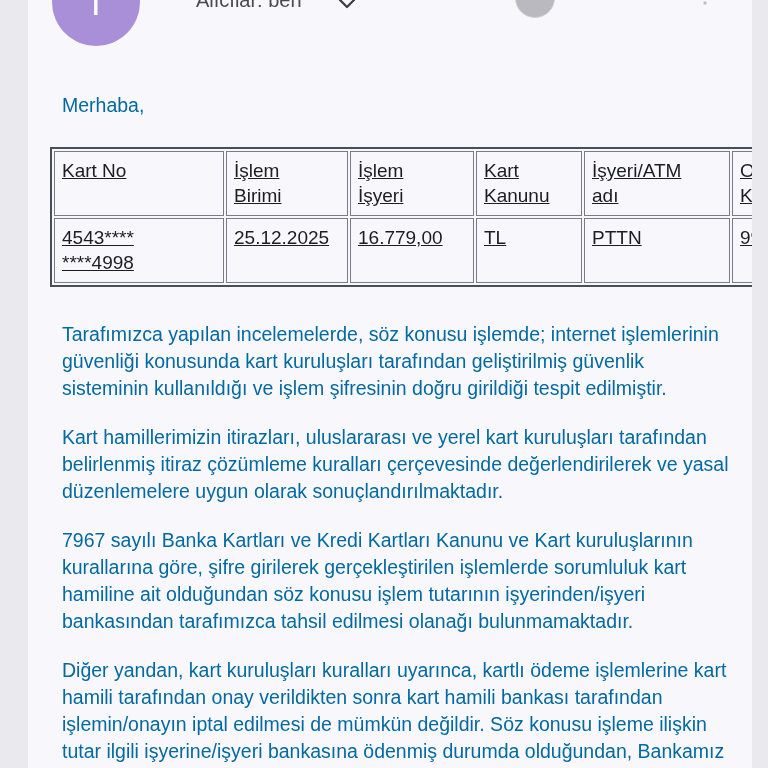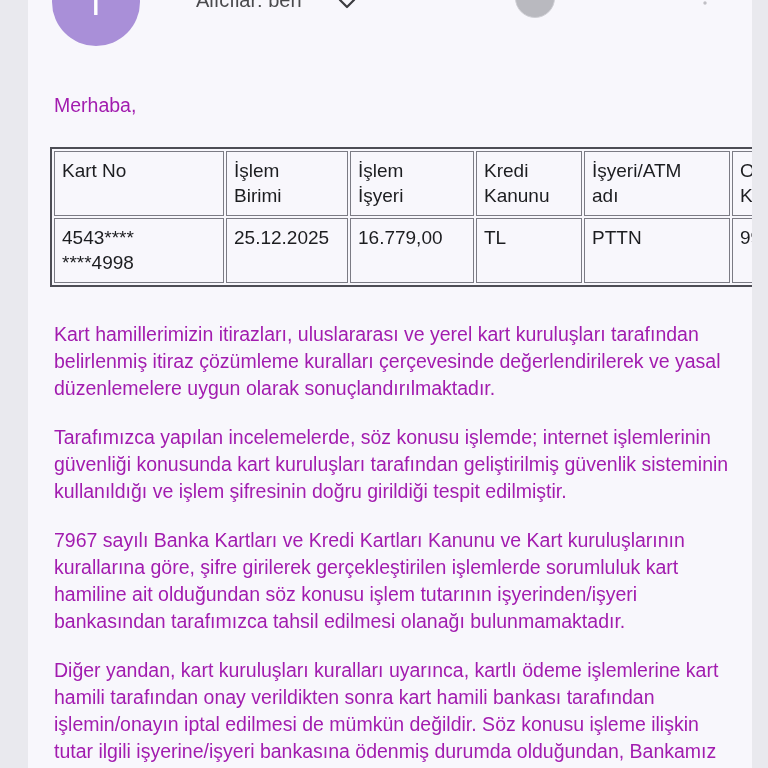--- a/index.html
+++ b/index.html
@@ -109,23 +109,23 @@
   #body {
     position: absolute;
     left: 0;
     top: 38px;
     width: 724px;
     font-size: 19.5px;
     line-height: 27px;
     color: #242528;
   }
   .para {
-    margin: 0 0 22px 4px;
+    margin: 0 0 22px 12px;
     padding: 0 20px 0 22px;
-    color: #a21caf;
+    color: #0369a1;
   }
   #greeting { margin-top: 54px; margin-bottom: 22px; }
 
   
   #txn-table-wrap {
     padding: 0 22px 0 22px;
     margin-top: 28px;
     margin-bottom: 34px;
   }
   table.txn {
@@ -138,20 +138,21 @@
   }
   table.txn td {
     border: 1px solid #7b7b84;
     padding: 6px 7px 7px 7px;
     font-size: 19px;
     line-height: 25px;
     color: #1c1d20;
     vertical-align: top;
     background: #f8f7fc;
     word-break: break-word;
+    text-decoration: underline;
   }
   table.txn tr.head td { height: 50px; }
   table.txn tr.row  td { height: 44px; }
 
   .col-card { width: 154px; }
   .col-date { width: 106px; }
   .col-amt  { width: 108px; }
   .col-cur  { width: 90px; }
   .col-mer  { width: 130px; }
   .col-code { width: 98px; }
@@ -206,21 +207,21 @@
               </td>
               <td class="col-date cell-lines">
                 <span>İşlem</span>
                 <span>Birimi</span>
               </td>
               <td class="col-amt cell-lines">
                 <span>İşlem</span>
                 <span>İşyeri</span>
               </td>
               <td class="col-cur cell-lines">
-                <span>Kredi</span>
+                <span>Kart</span>
                 <span>Kanunu</span>
               </td>
               <td class="col-mer cell-lines">
                 <span class="nowrap">İşyeri/ATM</span>
                 <span>adı</span>
               </td>
               <td class="col-code cell-lines">
                 <span>Onay</span>
                 <span>Kodu</span>
               </td>
@@ -233,20 +234,20 @@
               <td class="col-date">25.12.2025</td>
               <td class="col-amt">16.779,00</td>
               <td class="col-cur">TL</td>
               <td class="col-mer">PTTN</td>
               <td class="col-code">992932</td>
             </tr>
           </tbody>
         </table>
       </div>
 
+      <p class="para">Tarafımızca yapılan incelemelerde, söz konusu işlemde; internet işlemlerinin güvenliği konusunda kart kuruluşları tarafından geliştirilmiş güvenlik sisteminin kullanıldığı ve işlem şifresinin doğru girildiği tespit edilmiştir.</p>
       <p class="para">Kart hamillerimizin itirazları, uluslararası ve yerel kart kuruluşları tarafından belirlenmiş itiraz çözümleme kuralları çerçevesinde değerlendirilerek ve yasal düzenlemelere uygun olarak sonuçlandırılmaktadır.</p>
-      <p class="para">Tarafımızca yapılan incelemelerde, söz konusu işlemde; internet işlemlerinin güvenliği konusunda kart kuruluşları tarafından geliştirilmiş güvenlik sisteminin kullanıldığı ve işlem şifresinin doğru girildiği tespit edilmiştir.</p>
       <p class="para">7967 sayılı Banka Kartları ve Kredi Kartları Kanunu ve Kart kuruluşlarının kurallarına göre, şifre girilerek gerçekleştirilen işlemlerde sorumluluk kart hamiline ait olduğundan söz konusu işlem tutarının işyerinden/işyeri bankasından tarafımızca tahsil edilmesi olanağı bulunmamaktadır.</p>
       <p class="para">Diğer yandan, kart kuruluşları kuralları uyarınca, kartlı ödeme işlemlerine kart hamili tarafından onay verildikten sonra kart hamili bankası tarafından işlemin/onayın iptal edilmesi de mümkün değildir. Söz konusu işleme ilişkin tutar ilgili işyerine/işyeri bankasına ödenmiş durumda olduğundan, Bankamız nezdinde bekleyen ve tutulan, tarafınıza iade edilebilecek bir tutar mevcut değildir.</p>
 
     </div>
   </div>
 </div>
 
 </body></html>

